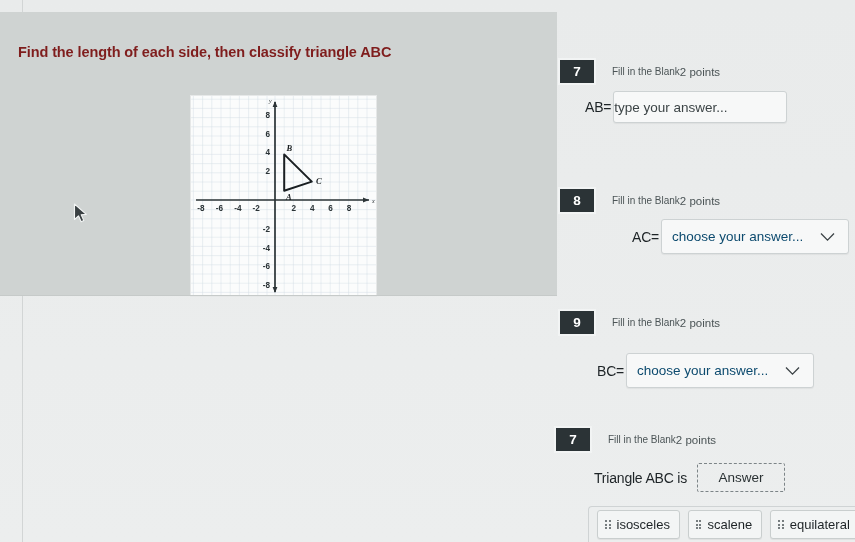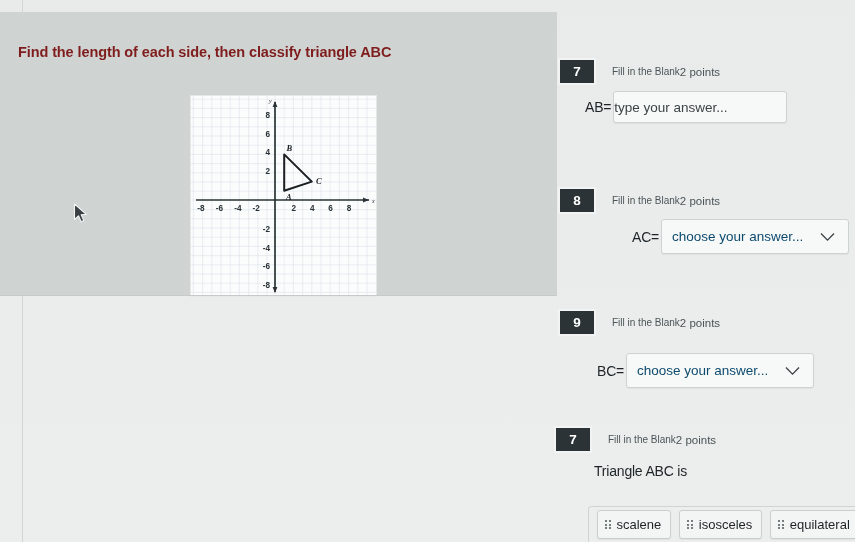--- a/index.html
+++ b/index.html
@@ -365,45 +365,46 @@
   </div>
 
   <div class="question-block">
     <div class="q-head" style="left:554px; top:426px;">
       <div class="q-badge">7</div>
       <div class="q-type">Fill in the Blank</div>
       <div class="q-points">2 points</div>
     </div>
     <div class="q-row" style="left:594px; top:463px;">
       <span class="q-label">Triangle ABC is</span>
+      <div class="dropzone">Answer</div>
     </div>
   </div>
 
   <div id="chip-tray">
     <div class="chip">
       <span class="grip">
           <i></i>
           <i></i>
           <i></i>
           <i></i>
           <i></i>
           <i></i>
         </span>
-      <span>scalene</span>
+      <span>isosceles</span>
     </div>
     <div class="chip">
       <span class="grip">
           <i></i>
           <i></i>
           <i></i>
           <i></i>
           <i></i>
           <i></i>
         </span>
-      <span>isosceles</span>
+      <span>scalene</span>
     </div>
     <div class="chip">
       <span class="grip">
           <i></i>
           <i></i>
           <i></i>
           <i></i>
           <i></i>
           <i></i>
         </span>

